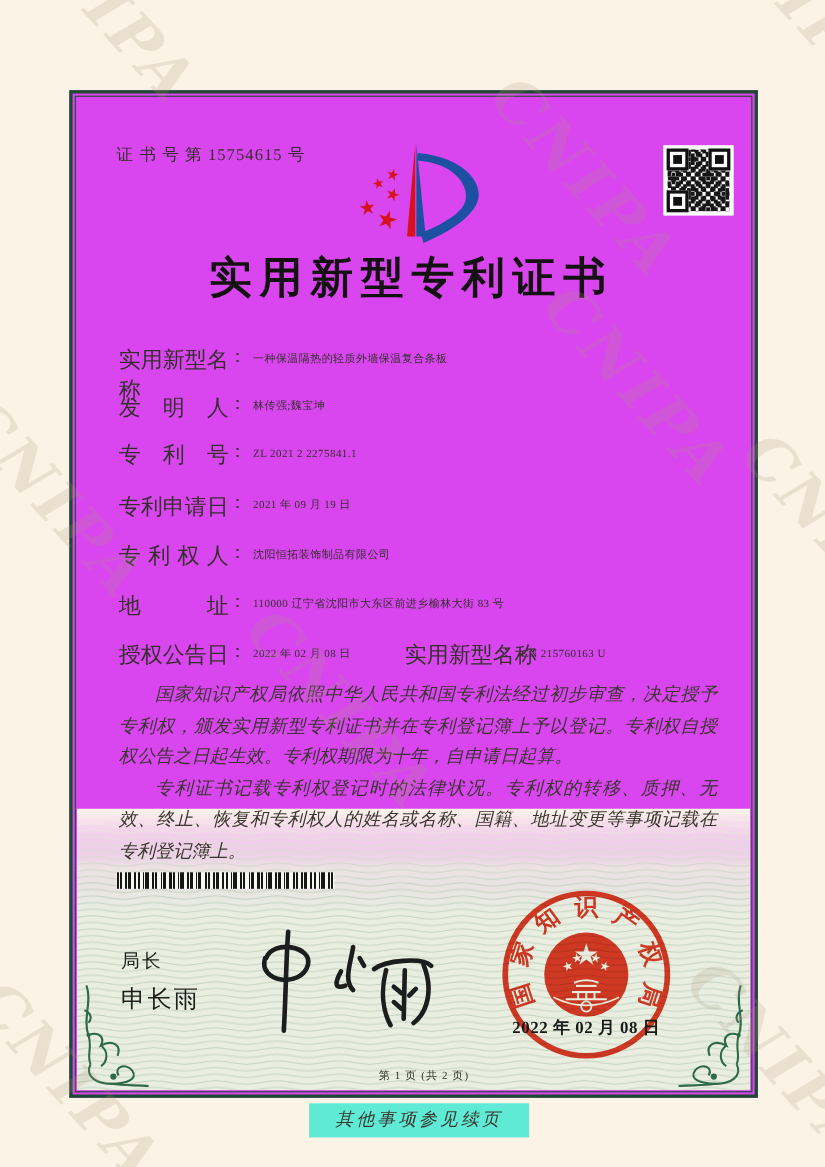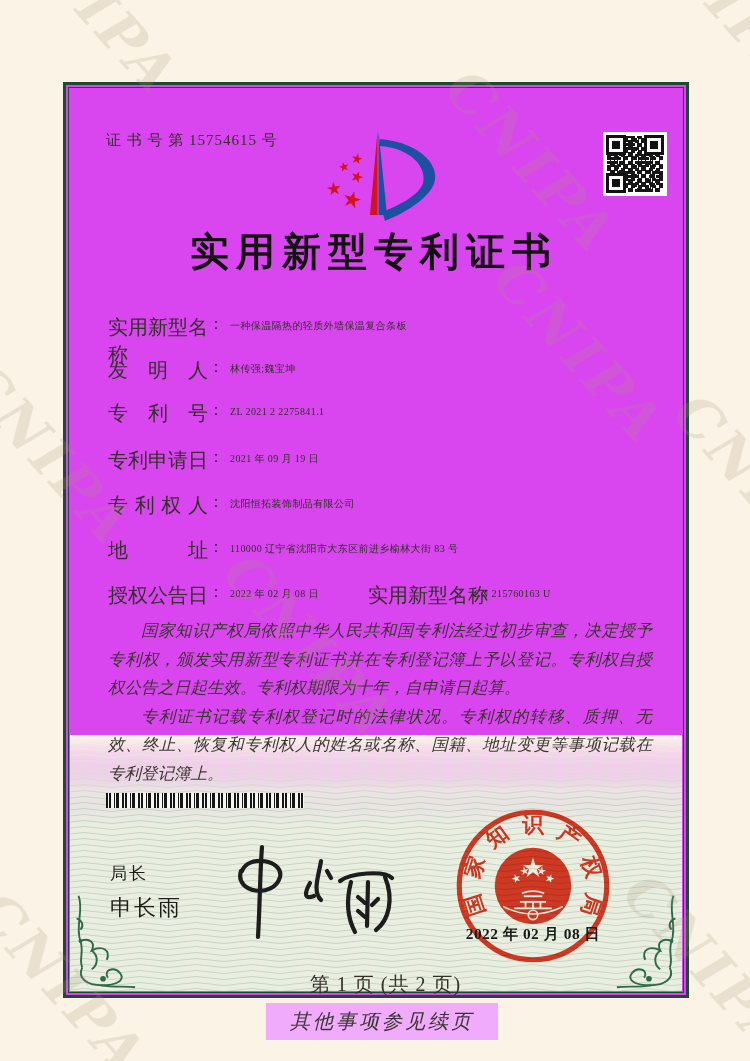--- a/index.html
+++ b/index.html
@@ -59,27 +59,27 @@
   
   .barcode{position:absolute;left:40px;top:708px;width:198px;height:15px;
     background:repeating-linear-gradient(90deg,#161616 0 2px,#f7f7f3 2px 3px,#161616 3px 5px,#f7f7f3 5px 8px,#161616 8px 9px,#f7f7f3 9px 10px,#161616 10px 13px,#f7f7f3 13px 16px);}
   .officer-title{position:absolute;left:44px;top:777px;font-family:"Liberation Sans","DejaVu Sans",sans-serif;
     font-size:17px;color:#1f1d1a;letter-spacing:2px;}
   .officer-name{position:absolute;left:44px;top:808px;font-family:"Liberation Sans","DejaVu Sans",sans-serif;
     font-size:22px;color:#1f1d1a;letter-spacing:2px;}
   .signature{position:absolute;left:158px;top:756px;width:185px;height:100px;}
   .seal{position:absolute;left:383px;top:717px;width:168px;height:168px;mix-blend-mode:multiply;}
   .page-indicator{position:absolute;left:0;right:0;top:886px;text-align:center;
-    font-size:20px;color:#33302a;letter-spacing:1px;margin-left:19px;}
+    font-size:10px;color:#33302a;letter-spacing:1px;margin-left:19px;}
   .corner{position:absolute;bottom:6px;width:66px;height:96px;}
   .corner-left{left:5px;}
   .corner-right{right:5px;transform:scaleX(-1);}
   
   .footer-note{position:absolute;top:1003px;left:50%;transform:translateX(-47%);
-    background:#f0abfc;padding:5px 24px;font-size:20px;font-style:italic;
+    background:#5eead4;padding:5px 24px;font-size:16px;font-style:italic;
     letter-spacing:3px;color:#3a362f;white-space:nowrap;z-index:2;}
 </style>
 </head>
 <body>
 
 <div class="wm-layer">
   <span class="wm" style="left:-18px;top:-30px">CNIPA</span>
   <span class="wm" style="left:612px;top:-36px">CNIPA</span>
   <span class="wm" style="left:420px;top:128px">CNIPA</span>
   <span class="wm" style="left:468px;top:318px">CNIPA</span>

